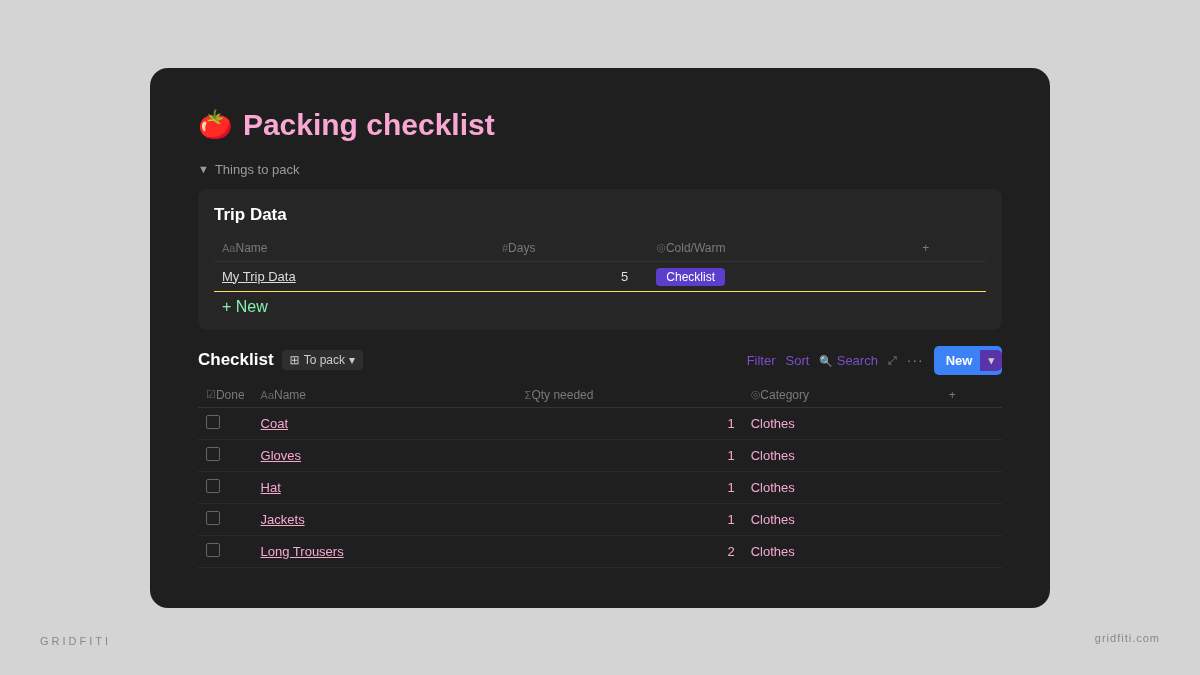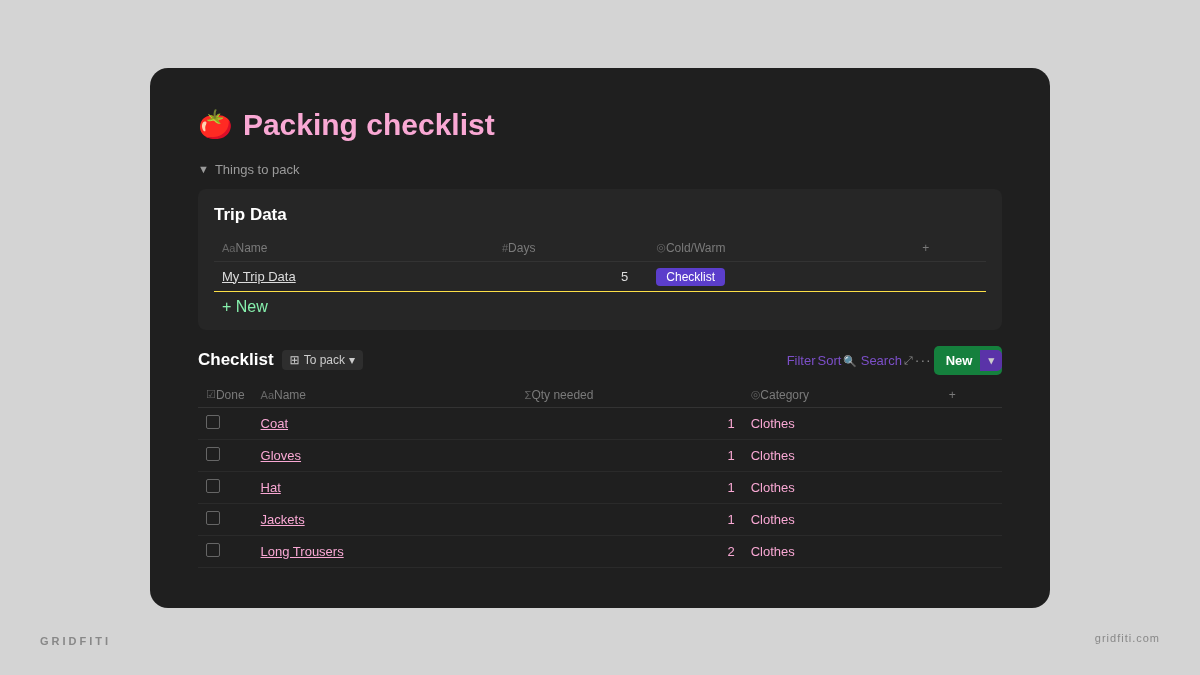--- a/index.html
+++ b/index.html
@@ -23,21 +23,21 @@
       justify-content: center;
       position: relative;
     }
     .watermark-left {
       position: absolute;
       bottom: 28px;
       left: 40px;
       font-size: 11px;
       letter-spacing: 3px;
       color: #888;
-      font-weight: 700;
+      font-weight: 400;
       text-transform: uppercase;
     }
     .watermark-right {
       position: absolute;
       bottom: 31px;
       right: 40px;
       font-size: 11px;
       color: #888;
       letter-spacing: 1px;
     }
@@ -159,30 +159,30 @@
       border-radius: 4px;
       padding: 3px 8px;
       color: #ccc;
       font-size: 12px;
       cursor: pointer;
     }
     .header-actions {
       margin-left: auto;
       display: flex;
       align-items: center;
-      gap: 2px;
+      gap: 10px;
     }
     .action-link {
       color: #7c4fc9;
       font-size: 13px;
       cursor: pointer;
       text-decoration: none;
     }
     .new-btn {
-      background: #15803d;
+      background: #3b82f6;
       color: #fff;
       border: none;
       border-radius: 5px;
       padding: 4px 0 4px 12px;
       font-size: 13px;
       font-weight: 600;
       cursor: pointer;
       display: flex;
       align-items: center;
       gap: 0;

